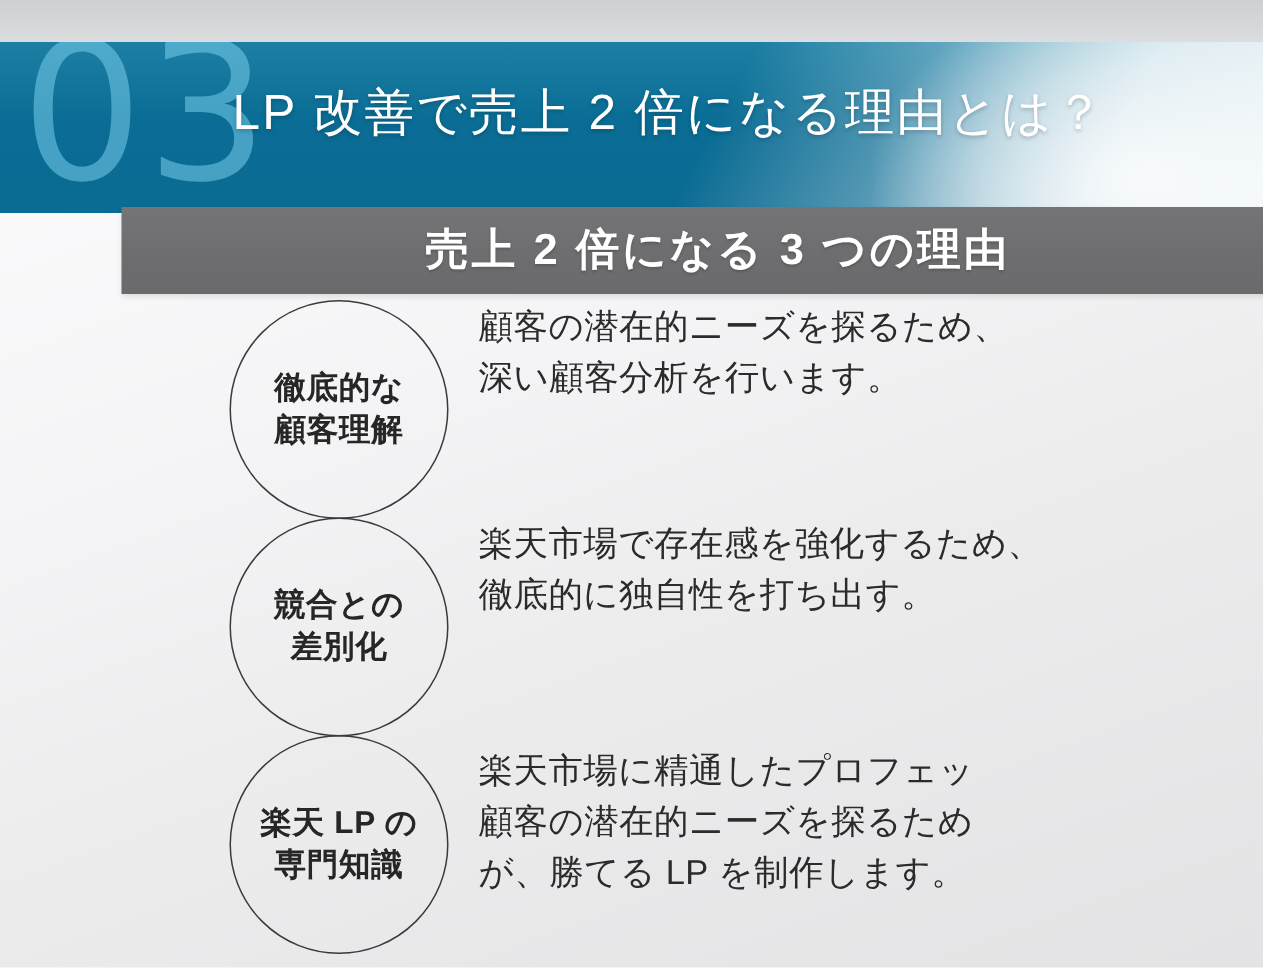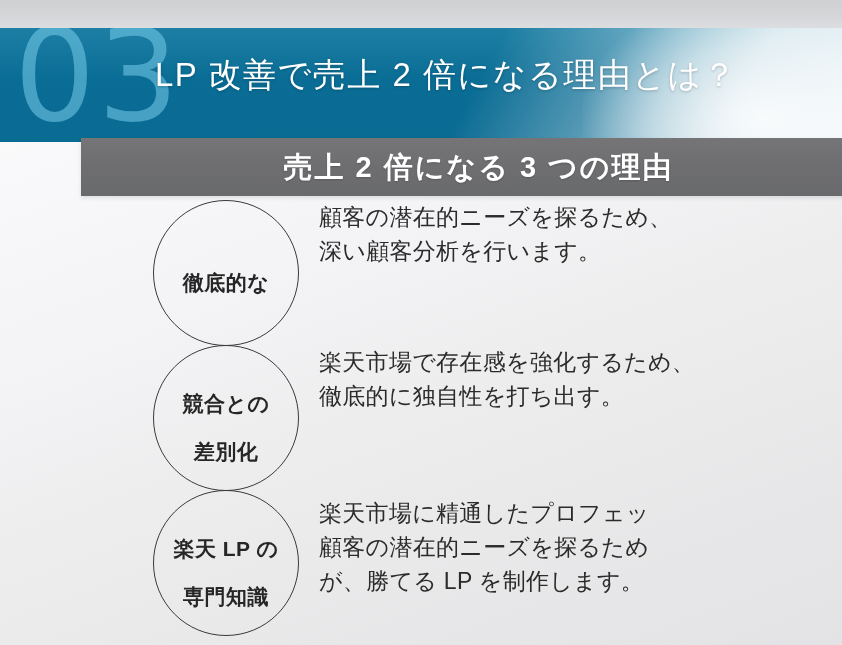--- a/index.html
+++ b/index.html
@@ -149,21 +149,20 @@
     align-items: center;
     justify-content: center;
   }
   .circle-line {
     font-size: 21px;
     line-height: 28px;
     font-weight: bold;
     color: #262626;
     letter-spacing: 0.5px;
     white-space: nowrap;
-    margin-top: 20px;
   }
 
   .reason-body {
     position: absolute;
     left: 319px;
     top: 4px;
     width: 470px;
   }
   .reason-row.r3 .reason-body { top: 10px; }
   .body-line {
@@ -188,20 +187,21 @@
 
   <div class="subtitle-banner">
     <span class="subtitle-text">売上 2 倍になる 3 つの理由</span>
   </div>
 
   <div class="reasons">
 
     <div class="reason-row r1">
       <div class="circle">
         <span class="circle-line">徹底的な</span>
+        <span class="circle-line">顧客理解</span>
       </div>
       <div class="reason-body">
         <div class="body-line">顧客の潜在的ニーズを探るため、</div>
         <div class="body-line">深い顧客分析を行います。</div>
       </div>
     </div>
 
     <div class="reason-row r2">
       <div class="circle">
         <span class="circle-line">競合との</span>

